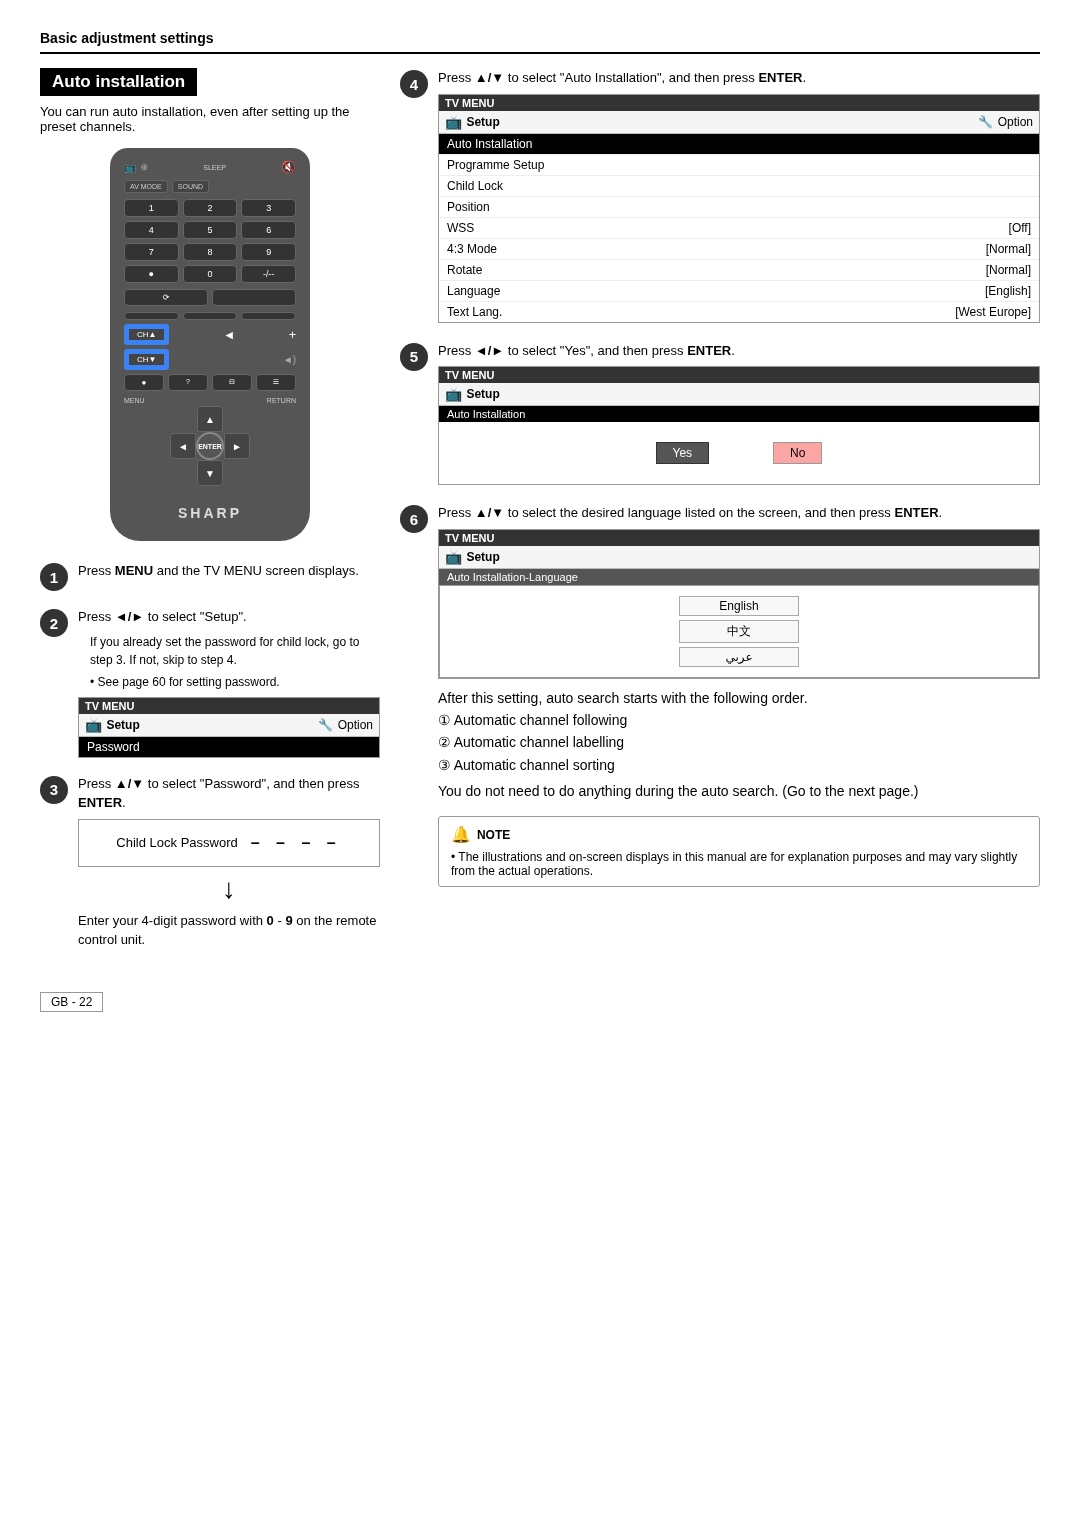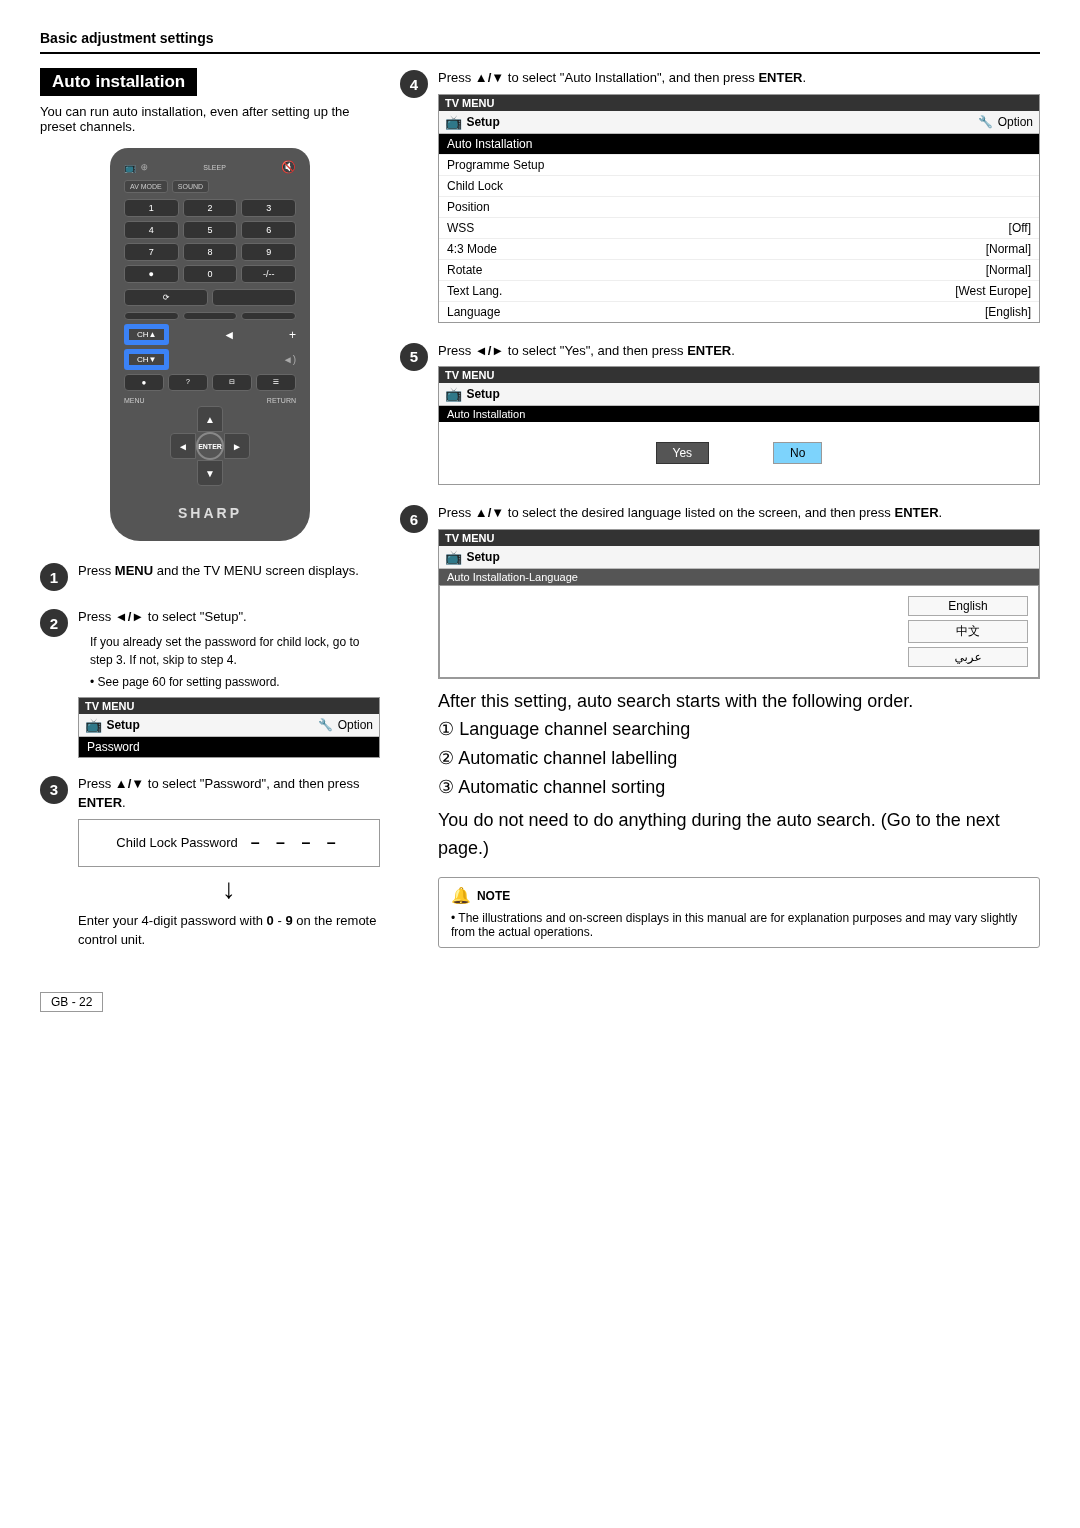--- a/index.html
+++ b/index.html
@@ -362,49 +362,49 @@
       display: flex;
       justify-content: center;
       gap: 64px;
       padding: 20px 10px;
     }
 
     .yes-btn, .no-btn {
       border: 1px solid #999;
       padding: 3px 16px;
       font-size: 12px;
-      background: #7dd3fc;
+      background: #fca5a5;
     }
 
     .yes-btn.active {
       background: #555;
       color: #fff;
       border-color: #333;
     }
 
     .language-box {
       border: 1px solid #999;
       padding: 10px;
       display: flex;
       flex-direction: column;
-      align-items: flex-end;
+      align-items: center;
       gap: 4px;
     }
 
     .lang-btn {
       border: 1px solid #aaa;
       padding: 2px 20px;
       font-size: 12px;
       background: #f8f8f8;
       width: 120px;
       text-align: center;
     }
 
     .after-search-text {
-      font-size: 18px;
+      font-size: 14px;
       line-height: 1.6;
       margin-top: 8px;
     }
 
     
     .note-box {
       border: 1px solid #999;
       border-radius: 3px;
       padding: 8px 12px;
       margin-top: 14px;
@@ -630,26 +630,26 @@
           </div>
           <div class="tv-menu-row">
             <span>4:3 Mode</span>
             <span>[Normal]</span>
           </div>
           <div class="tv-menu-row">
             <span>Rotate</span>
             <span>[Normal]</span>
           </div>
           <div class="tv-menu-row">
+            <span>Language</span>
+            <span>[English]</span>
+          </div>
+          <div class="tv-menu-row">
             <span>Text Lang.</span>
             <span>[West Europe]</span>
-          </div>
-          <div class="tv-menu-row">
-            <span>Language</span>
-            <span>[English]</span>
           </div>
         </div>
       </div>
     </div>
 
     <div class="right-step-block">
       <div class="step-num">5</div>
       <div class="step-content">
         <p class="step-text">Press <b>◄/►</b> to select "Yes", and then press <b>ENTER</b>.</p>
 
@@ -682,21 +682,21 @@
           <div class="tv-menu-section-header">Auto Installation-Language</div>
           <div class="language-box">
             <div class="lang-btn">English</div>
             <div class="lang-btn">中文</div>
             <div class="lang-btn" style="direction:rtl;">عربي</div>
           </div>
         </div>
 
         <div class="after-search-text">
           <p>After this setting, auto search starts with the following order.</p>
-          <p>① Language channel searching</p>
+          <p>① Automatic channel following</p>
           <p>② Automatic channel labelling</p>
           <p>③ Automatic channel sorting</p>
           <p style="margin-top:4px;">You do not need to do anything during the auto search. (Go to the next page.)</p>
         </div>
 
         <div class="note-box">
           <div class="note-header">
             <span class="note-icon">🔔</span>
             <span>NOTE</span>
           </div>

